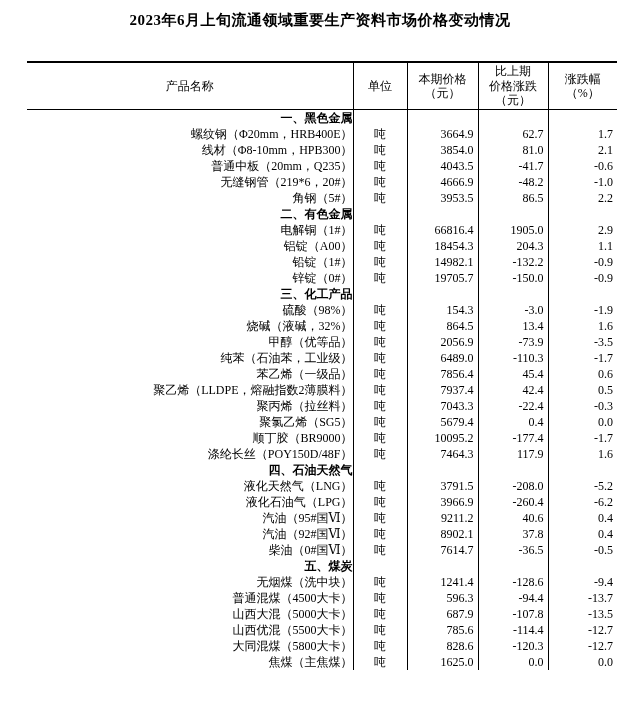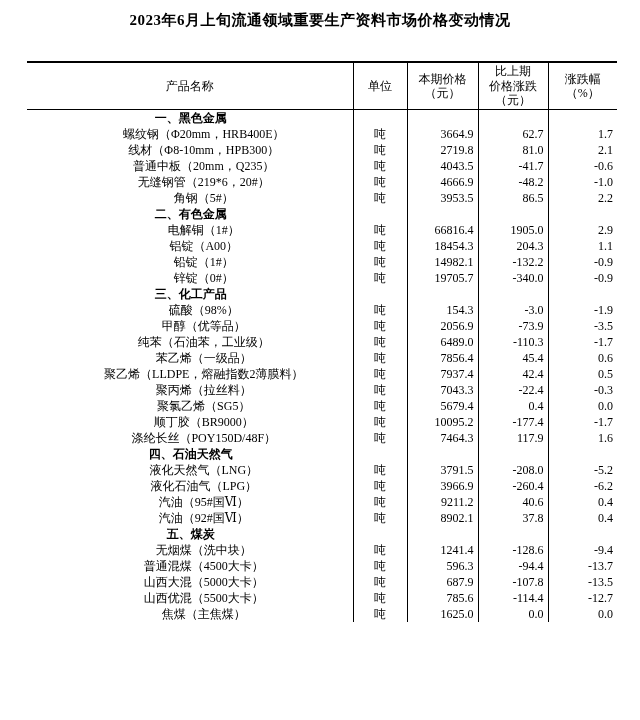--- a/index.html
+++ b/index.html
@@ -54,21 +54,21 @@
   }
   tbody td {
     height: 16px;
     font-size: 12px;
     line-height: 16px;
     padding: 0;
     vertical-align: middle;
     white-space: nowrap;
     overflow: hidden;
   }
-  td.c-name   { text-align: center;  padding-left: 28px; }
+  td.c-name   { text-align: right;  padding-left: 28px; }
   tr.section-row td.c-name { padding-left: 2px; font-weight: bold; }
   td.c-unit   { text-align: center; }
   td.c-num    { text-align: right; padding-right: 4px; }
 </style>
 </head>
 <body>
 
 <div class="page">
 
   <h1 class="title">2023年6月上旬流通领域重要生产资料市场价格变动情况</h1>
@@ -107,21 +107,21 @@
       <td class="c-name">螺纹钢（Φ20mm，HRB400E）</td>
       <td class="c-unit vline">吨</td>
       <td class="c-num vline">3664.9</td>
       <td class="c-num vline">62.7</td>
       <td class="c-num vline">1.7</td>
     </tr>
 
     <tr class="item-row">
       <td class="c-name">线材（Φ8-10mm，HPB300）</td>
       <td class="c-unit vline">吨</td>
-      <td class="c-num vline">2719.8</td>
+      <td class="c-num vline">3854.0</td>
       <td class="c-num vline">81.0</td>
       <td class="c-num vline">2.1</td>
     </tr>
 
     <tr class="item-row">
       <td class="c-name">普通中板（20mm，Q235）</td>
       <td class="c-unit vline">吨</td>
       <td class="c-num vline">4043.5</td>
       <td class="c-num vline">-41.7</td>
       <td class="c-num vline">-0.6</td>
@@ -173,40 +173,47 @@
       <td class="c-unit vline">吨</td>
       <td class="c-num vline">14982.1</td>
       <td class="c-num vline">-132.2</td>
       <td class="c-num vline">-0.9</td>
     </tr>
 
     <tr class="item-row">
       <td class="c-name">锌锭（0#）</td>
       <td class="c-unit vline">吨</td>
       <td class="c-num vline">19705.7</td>
-      <td class="c-num vline">-340.0</td>
+      <td class="c-num vline">-150.0</td>
       <td class="c-num vline">-0.9</td>
     </tr>
 
     <tr class="section-row">
       <td class="c-name">三、化工产品</td>
       <td class="c-unit vline"></td>
       <td class="c-num vline"></td>
       <td class="c-num vline"></td>
       <td class="c-num vline"></td>
     </tr>
 
     <tr class="item-row">
       <td class="c-name">硫酸（98%）</td>
       <td class="c-unit vline">吨</td>
       <td class="c-num vline">154.3</td>
       <td class="c-num vline">-3.0</td>
       <td class="c-num vline">-1.9</td>
     </tr>
 
+    <tr class="item-row">
+      <td class="c-name">烧碱（液碱，32%）</td>
+      <td class="c-unit vline">吨</td>
+      <td class="c-num vline">864.5</td>
+      <td class="c-num vline">13.4</td>
+      <td class="c-num vline">1.6</td>
+    </tr>
 
     <tr class="item-row">
       <td class="c-name">甲醇（优等品）</td>
       <td class="c-unit vline">吨</td>
       <td class="c-num vline">2056.9</td>
       <td class="c-num vline">-73.9</td>
       <td class="c-num vline">-3.5</td>
     </tr>
 
     <tr class="item-row">
@@ -298,20 +305,27 @@
     </tr>
 
     <tr class="item-row">
       <td class="c-name">汽油（92#国Ⅵ）</td>
       <td class="c-unit vline">吨</td>
       <td class="c-num vline">8902.1</td>
       <td class="c-num vline">37.8</td>
       <td class="c-num vline">0.4</td>
     </tr>
 
+    <tr class="item-row">
+      <td class="c-name">柴油（0#国Ⅵ）</td>
+      <td class="c-unit vline">吨</td>
+      <td class="c-num vline">7614.7</td>
+      <td class="c-num vline">-36.5</td>
+      <td class="c-num vline">-0.5</td>
+    </tr>
 
 
     <tr class="section-row">
       <td class="c-name">五、煤炭</td>
       <td class="c-unit vline"></td>
       <td class="c-num vline"></td>
       <td class="c-num vline"></td>
       <td class="c-num vline"></td>
     </tr>
 
@@ -340,20 +354,27 @@
     </tr>
 
     <tr class="item-row">
       <td class="c-name">山西优混（5500大卡）</td>
       <td class="c-unit vline">吨</td>
       <td class="c-num vline">785.6</td>
       <td class="c-num vline">-114.4</td>
       <td class="c-num vline">-12.7</td>
     </tr>
 
+    <tr class="item-row">
+      <td class="c-name">大同混煤（5800大卡）</td>
+      <td class="c-unit vline">吨</td>
+      <td class="c-num vline">828.6</td>
+      <td class="c-num vline">-120.3</td>
+      <td class="c-num vline">-12.7</td>
+    </tr>
 
     <tr class="item-row">
       <td class="c-name">焦煤（主焦煤）</td>
       <td class="c-unit vline">吨</td>
       <td class="c-num vline">1625.0</td>
       <td class="c-num vline">0.0</td>
       <td class="c-num vline">0.0</td>
     </tr>
 
   </tbody>

